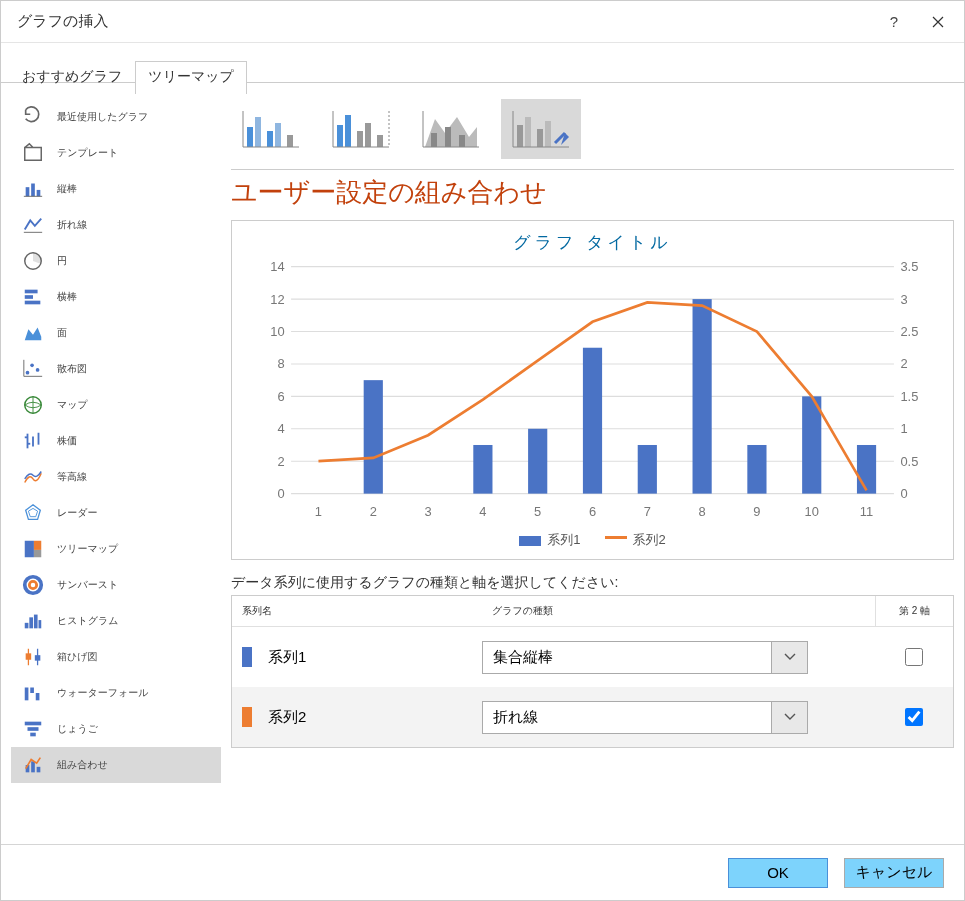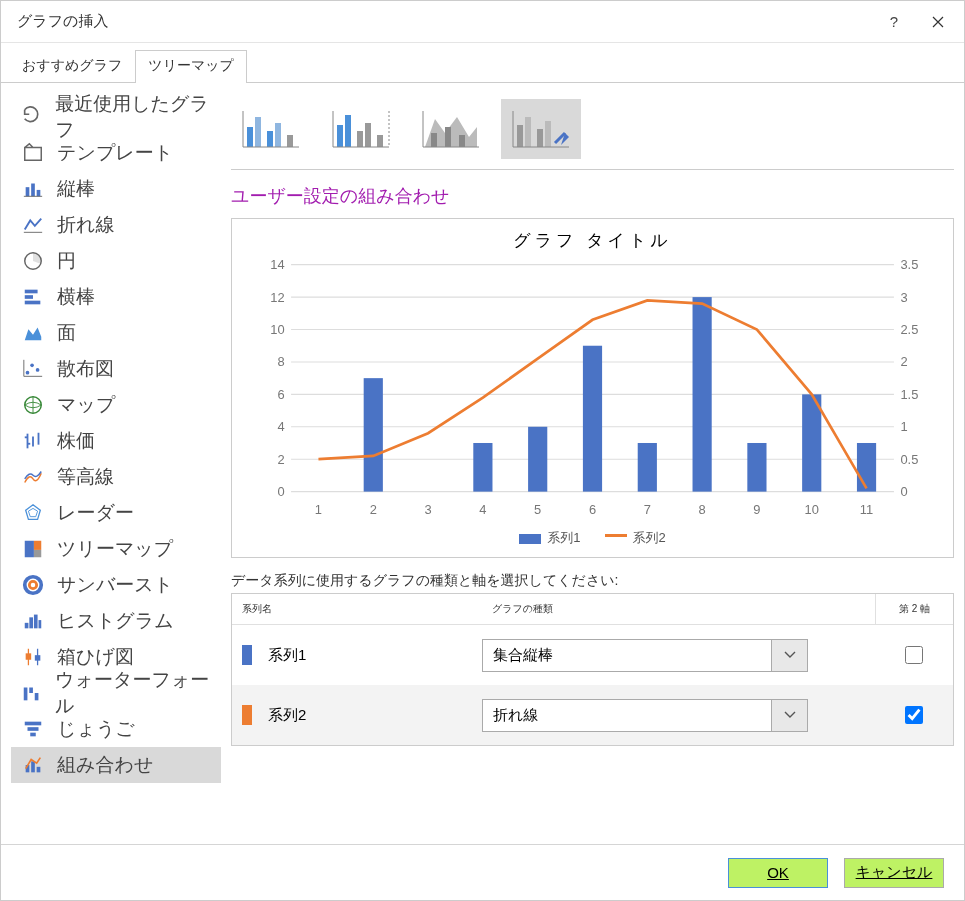--- a/index.html
+++ b/index.html
@@ -2,34 +2,34 @@
 <html><head>
 <meta charset="utf-8">
 <style>
 * { box-sizing: border-box; margin: 0; padding: 0; font-family: "Yu Gothic UI", "Meiryo", sans-serif; }
 body { background: #fff; width: 965px; height: 901px; overflow: hidden; border: 1px solid #ccc; display:flex; flex-direction:column;}
 .titlebar { height: 42px; display:flex; align-items:center; justify-content:space-between; padding:0 4px 0 16px; border-bottom:1px solid #e5e5e5;}
 .titlebar .title { font-size:15px; color:#333;}
 .titlebar .right { display:flex; align-items:center; gap:0;}
 .titlebar .hbtn { width:44px; height:32px; display:flex; align-items:center; justify-content:center; color:#444; font-size:15px;}
 .tabs { display:flex; padding:6px 8px 0 8px; border-bottom:1px solid #ccc; height:40px; }
-.tab { padding:6px 12px; font-size:14px; color:#333; border:1px solid transparent; border-bottom:none; position:relative; top:1px; }
+.tab { padding:6px 12px; font-size:14px; color:#333; border:1px solid transparent; border-bottom:none; position:relative; top:12px; }
 .tab.active { border-color:#ccc; background:#fff; }
 .body { flex:1; display:flex; padding:16px 10px 10px 10px; gap:10px; overflow:hidden;}
 .sidebar { width:210px; }
-.side-item { display:flex; align-items:center; gap:12px; height:36px; padding:0 6px 0 10px; font-size:19px; color:#444; cursor:pointer;}
+.side-item { display:flex; align-items:center; gap:12px; height:36px; padding:0 6px 0 10px; font-size:10px; color:#444; cursor:pointer;}
 .side-item.selected { background:#d9d9d9;}
 .side-item .icon { width:24px; height:24px; display:flex; align-items:center; justify-content:center; color:#555;}
 .main { flex:1; display:flex; flex-direction:column; }
 .subtypes { display:flex; gap:10px; padding:0 0 10px 0; border-bottom:1px solid #ccc;}
 .subtype { width:80px; height:60px; display:flex; align-items:center; justify-content:center; }
 .subtype.selected { background:#d9d9d9;}
-.section-title { font-size:18px; color:#a21caf; margin:14px 0 10px 0;}
+.section-title { font-size:26px; color:#c2410c; margin:5px 0 10px 0;}
 .preview { border:1px solid #ccc; height:340px; padding:10px 16px; display:flex; flex-direction:column;}
-.preview-title { text-align:center; color:#000000; font-size:17px; letter-spacing:4px; margin-bottom:6px;}
+.preview-title { text-align:center; color:#0369a1; font-size:17px; letter-spacing:4px; margin-bottom:6px;}
 .chart-area { flex:1; position:relative;}
 .legend { display:flex; justify-content:center; gap:24px; margin-top:4px; font-size:13px; color:#555;}
 .legend .swatch { display:inline-block; width:22px; height:10px; vertical-align:middle; margin-right:6px;}
 .series-intro { font-size:14px; margin:14px 0 3px 0; color:#333;}
 .series-table { border:1px solid #ccc; }
 .series-header { display:flex; border-bottom:1px solid #e0e0e0; font-size:10px; color:#333;}
 .series-header > div { padding:8px 10px;}
 .col-name { width:250px;}
 .col-type { flex:1;}
 .col-axis { width:78px; text-align:center; border-left:1px solid #e0e0e0;}
@@ -37,21 +37,21 @@
 .series-row.alt { background:#f3f3f3;}
 .series-row .swatch2 { width:10px; height:20px; margin-right:16px;}
 .series-row .name { width:214px;}
 .series-row .type { flex:1;}
 .series-row .axis { width:58px; display:flex; justify-content:center;}
 .combo { display:flex; width:326px; border:1px solid #aaa; background:#fff;}
 .combo .val { flex:1; padding:6px 10px; font-size:15px;}
 .combo .btn { width:36px; background:#e8e8e8; border-left:1px solid #aaa; display:flex; align-items:center; justify-content:center;}
 input[type=checkbox] { width:18px; height:18px;}
 .footer { height:56px; border-top:1px solid #d5d5d5; display:flex; align-items:center; justify-content:flex-end; gap:16px; padding:0 20px;}
-.footer button { width:100px; height:30px; font-size:15px; border:1px solid #aaa; background:#bef264;text-decoration:underline;}
+.footer button { width:100px; height:30px; font-size:15px; border:1px solid #aaa; background:#7dd3fc;}
 .footer button.primary { border:1px solid #4a90d9;}
 svg { display:block;}
 </style>
 </head>
 <body>
 
 <div class="titlebar">
   <div class="title">グラフの挿入</div>
   <div class="right">
     <div class="hbtn">?</div>

